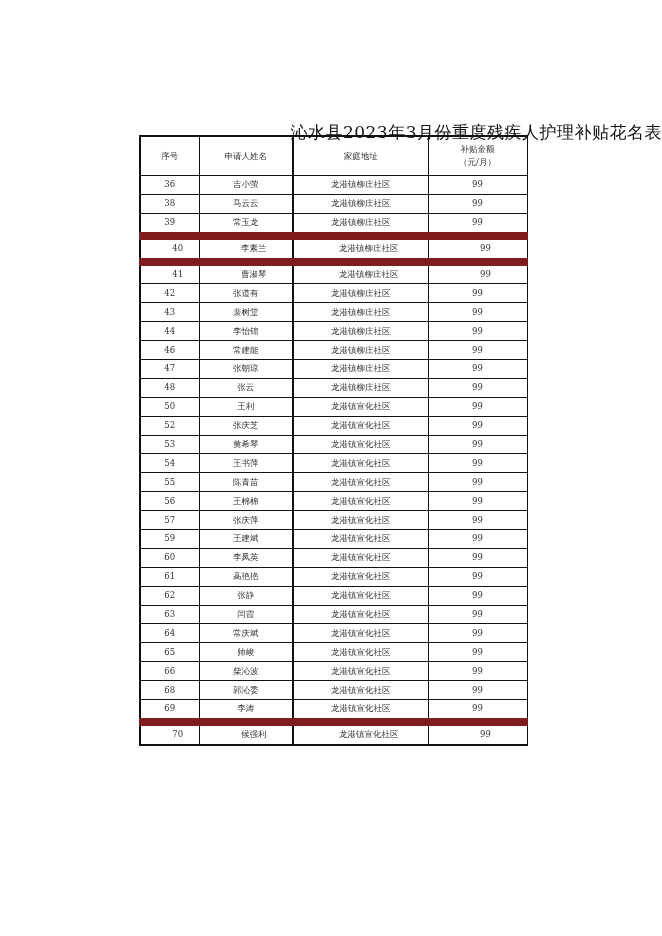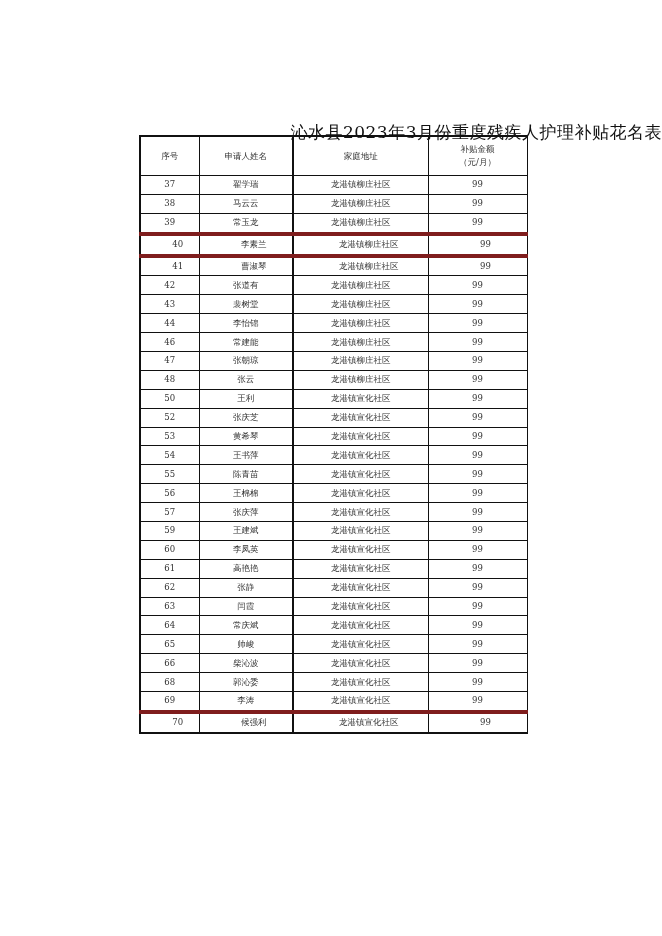--- a/index.html
+++ b/index.html
@@ -55,21 +55,21 @@
       border-top: 2px solid #111;
       line-height: 13px;
     }
     table.roster tbody td {
       height: 17.9px;
       line-height: 17px;
     }
     table.roster th.first, table.roster td.first { border-left: 2px solid #111; }
     table.roster th.last, table.roster td.last { border-right: 1.5px solid #111; }
     table.roster .thick-left { border-left: 2.5px solid #111; }
-    table.roster tr.thick-top td { border-top: 4px solid #7f1d1d; padding-left: 16px; }
+    table.roster tr.thick-top td { border-top: 8px solid #7f1d1d; padding-left: 16px; }
     table.roster tr.last-row td { border-bottom: 2px solid #111; }
     .amount-sub { display: block; }
   </style>
 </head>
 <body>
 
 <div class="page-title">沁水县2023年3月份重度残疾人护理补贴花名表</div>
 
 <table class="roster">
   <colgroup>
@@ -84,22 +84,22 @@
       <th>申请人姓名</th>
       <th class="thick-left">家庭地址</th>
       <th class="last">
         <span class="amount-sub">补贴金额</span>
         <span class="amount-sub">（元/月）</span>
       </th>
     </tr>
   </thead>
   <tbody id="roster-body">
       <tr>
-        <td class="first">37</td>
-        <td>翟学瑞</td>
+        <td class="first">36</td>
+        <td>吉小萤</td>
         <td class="thick-left">龙港镇柳庄社区</td>
         <td class="last">99</td>
       </tr>
       <tr>
         <td class="first">38</td>
         <td>马云云</td>
         <td class="thick-left">龙港镇柳庄社区</td>
         <td class="last">99</td>
       </tr>
       <tr>

